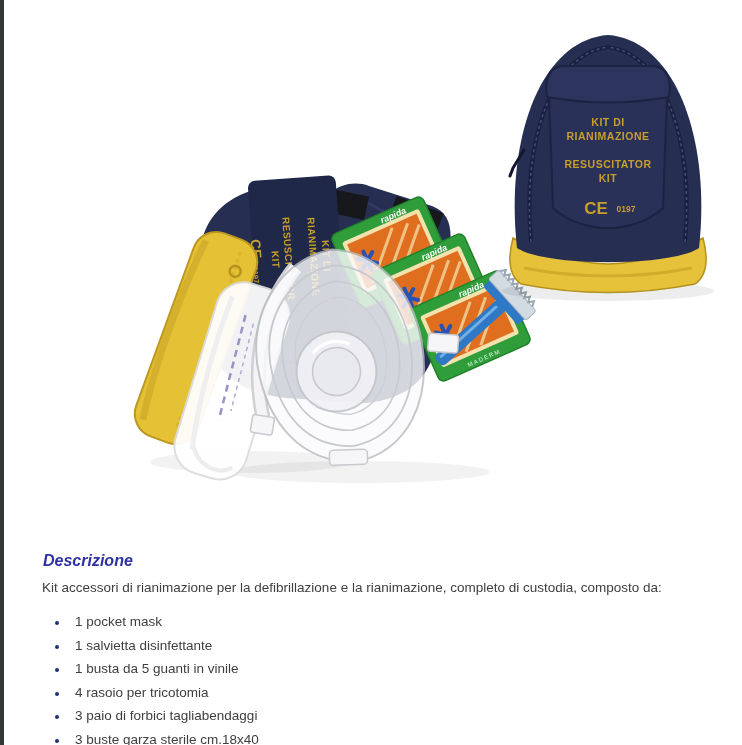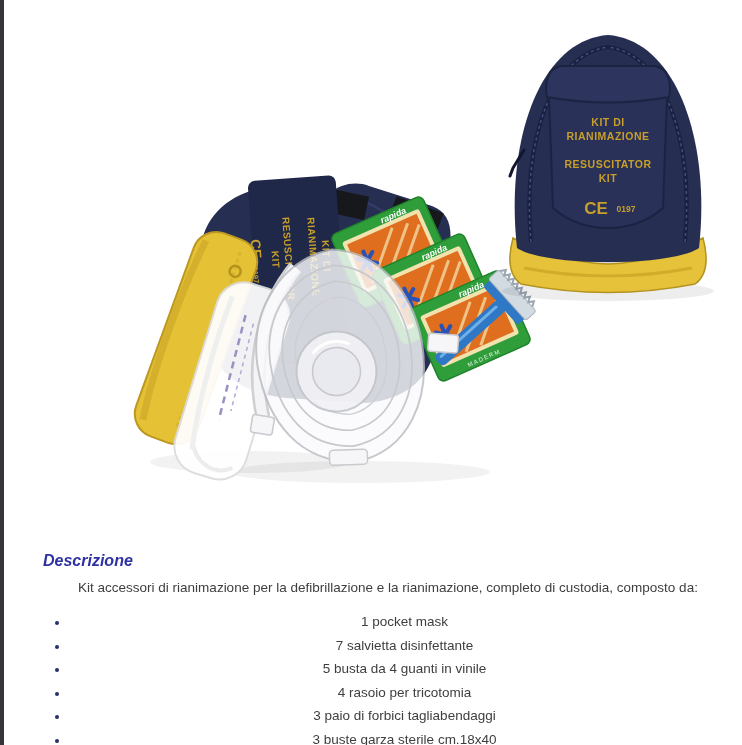--- a/index.html
+++ b/index.html
@@ -3,23 +3,23 @@
 <meta charset="utf-8">
 <style>
   html,body{margin:0;padding:0;background:#ffffff;}
   body{width:742px;height:745px;position:relative;overflow:hidden;
        font-family:"Liberation Sans",sans-serif;-webkit-font-smoothing:antialiased;}
   .left-edge{position:absolute;left:0;top:0;width:4px;height:745px;background:#333538;}
   .photo-area{position:absolute;left:4px;top:0;width:738px;height:512px;}
   .photo-area svg{display:block;}
   .text-block{position:absolute;left:42px;top:530px;width:692px;margin-top:22px;}
   .heading{margin:0 0 9px 1px;font-size:16px;font-weight:bold;font-style:italic;color:#2e31a2;}
-  .intro{margin:0 0 18px 0;font-size:13.5px;line-height:17px;color:#3e3e3e;text-align:center;}
+  .intro{margin:0 0 18px 0;font-size:13.5px;line-height:17px;color:#3e3e3e;}
   ul.kit-list{margin:0;padding:0 0 0 27px;list-style:disc;}
-  ul.kit-list li{font-size:13.5px;line-height:16px;margin:0 0 7.5px 0;color:#3e3e3e;padding-left:6px;text-align:center;}
+  ul.kit-list li{font-size:13.5px;line-height:16px;margin:0 0 7.5px 0;color:#3e3e3e;padding-left:6px;}
   ul.kit-list li::marker{color:#26306b;font-size:12px;}
   svg text{font-family:"Liberation Sans",sans-serif;}
   .gold{fill:#c79f2a;font-weight:bold;}
   .gold-it{fill:#c79f2a;font-weight:bold;}
 </style>
 </head>
 <body>
 
 <div class="left-edge"></div>
 
@@ -170,19 +170,19 @@
     <text x="626" y="212" text-anchor="middle" font-size="8.5" class="gold">0197</text>
   </g>
 </svg>
 </div>
 
 <div class="text-block">
   <h2 class="heading">Descrizione</h2>
   <p class="intro">Kit accessori di rianimazione per la defibrillazione e la rianimazione, completo di custodia, composto da:</p>
   <ul class="kit-list">
     <li>1 pocket mask</li>
-    <li>7 salvietta disinfettante</li>
-    <li>5 busta da 4 guanti in vinile</li>
+    <li>1 salvietta disinfettante</li>
+    <li>1 busta da 5 guanti in vinile</li>
     <li>4 rasoio per tricotomia</li>
     <li>3 paio di forbici tagliabendaggi</li>
     <li>3 buste garza sterile cm.18x40</li>
   </ul>
 </div>
 
 </body></html>

